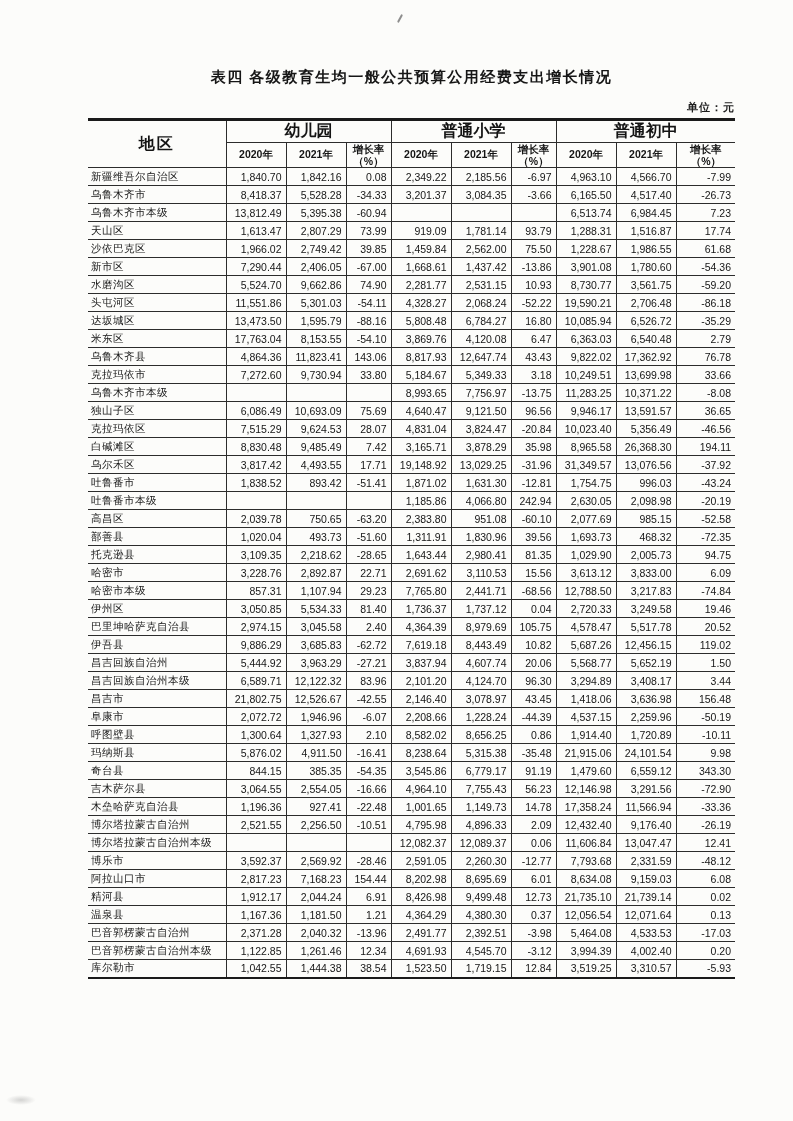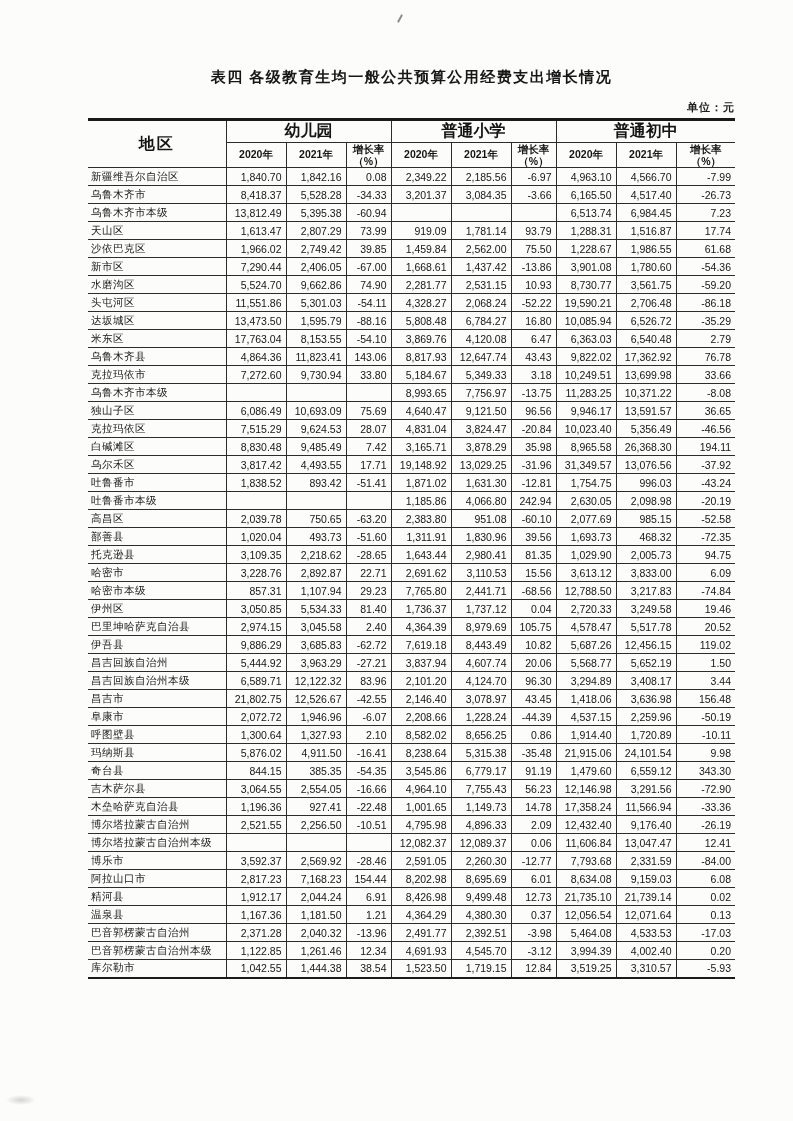--- a/index.html
+++ b/index.html
@@ -612,21 +612,21 @@
         <tr>
     <td class="region">博乐市</td>
     <td class="num">3,592.37</td>
     <td class="num">2,569.92</td>
     <td class="num">-28.46</td>
     <td class="num">2,591.05</td>
     <td class="num">2,260.30</td>
     <td class="num">-12.77</td>
     <td class="num">7,793.68</td>
     <td class="num">2,331.59</td>
-    <td class="num">-84.00</td>
+    <td class="num">-48.12</td>
   </tr>
         <tr>
     <td class="region">阿拉山口市</td>
     <td class="num">2,817.23</td>
     <td class="num">7,168.23</td>
     <td class="num">154.44</td>
     <td class="num">8,202.98</td>
     <td class="num">8,695.69</td>
     <td class="num">6.01</td>
     <td class="num">8,634.08</td>

